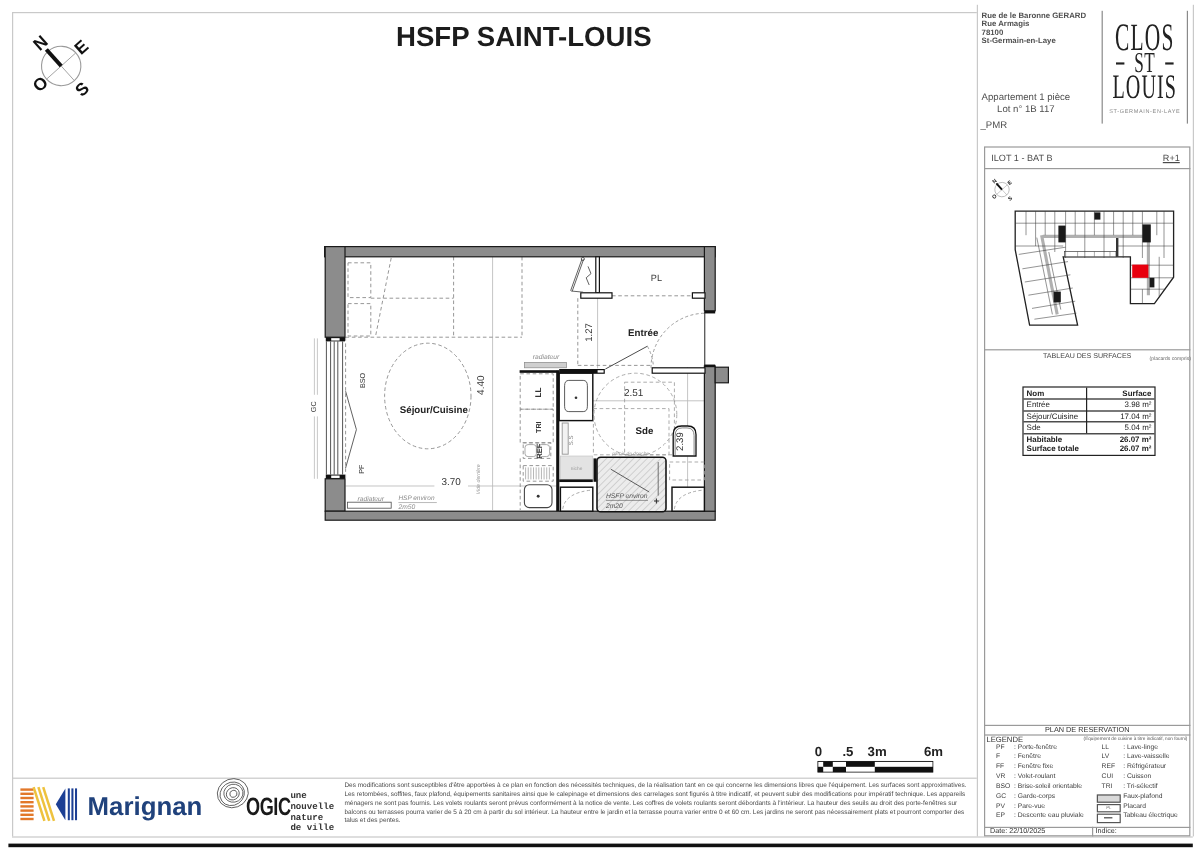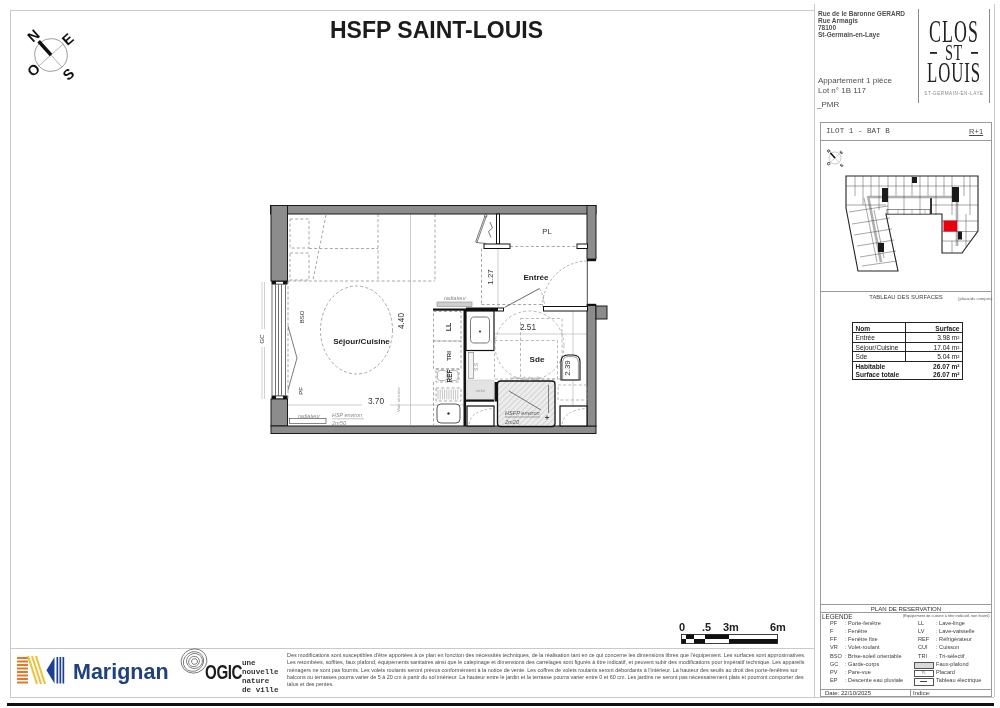--- a/index.html
+++ b/index.html
@@ -244,21 +244,21 @@
   <text transform="translate(319.5,178) rotate(-90)" text-anchor="middle" font-size="8" fill="#333">2.39</text>
 
   <rect x="310" y="216" width="27" height="20" fill="#fff" stroke="#111" stroke-width="1.2"></rect>
   <path d="M 312,234 Q 314,221 335,218.5" fill="none" stroke="#999" stroke-width="0.7" stroke-dasharray="2.5,2"></path>
 </svg>
 
 <div class="abs" style="left:818px;top:10px;font-size:6.5px;line-height:7px;font-weight:700;color:#4f4f4f;">
 Rue de le Baronne GERARD<br>Rue Armagis<br>78100<br>St-Germain-en-Laye
 </div>
 
-<div class="abs" style="left:818px;top:76px;font-size:8px;line-height:10px;color:#4f4f4f;">
+<div class="abs" style="left:818px;top:76px;font-size:8px;line-height:10px;color:#4f4f4f;text-align:center;">
 Appartement 1 pièce<br>Lot n° 1B 117
 </div>
 
 <div class="abs" style="left:817px;top:100px;font-size:8px;color:#4f4f4f;">_PMR</div>
 
 <div class="abs" style="left:918px;top:9px;width:1px;height:94px;background:#8a8a8a;"></div>
 <div class="abs" style="left:989px;top:9px;width:1px;height:94px;background:#8a8a8a;"></div>
 <svg class="abs" style="left:919px;top:9px;" width="70" height="95" viewBox="0 0 70 95">
   <g fill="#222" font-family="Liberation Serif" text-anchor="middle">
     <text transform="translate(35,32.5) scale(1.05,1.9)" font-size="17" letter-spacing="1">CLOS</text>
@@ -266,21 +266,21 @@
     <text transform="translate(35,73) scale(1.12,1.9)" font-size="15" letter-spacing="0.8">LOUIS</text>
   </g>
   <rect x="11" y="43" width="7" height="1.8" fill="#222"></rect>
   <rect x="52" y="43" width="7" height="1.8" fill="#222"></rect>
   <text x="35" y="85.5" text-anchor="middle" font-size="4.6" letter-spacing="0.55" fill="#888" font-family="Liberation Sans">ST-GERMAIN-EN-LAYE</text>
 </svg>
 
 <div class="abs" style="left:820px;top:122px;width:172px;height:575px;border:1px solid #9a9a9a;box-sizing:border-box;"></div>
 
 <div class="abs" style="left:820px;top:139.5px;width:172px;height:1px;background:#9a9a9a;"></div>
-<div class="abs" style="left:826px;top:127px;font-size:7.6px;color:#4a4a4a;font-family:Liberation Mono, monospace;">ILOT 1 - BAT B</div>
+<div class="abs" style="left:826px;top:127px;font-size:7.6px;color:#4a4a4a;">ILOT 1 - BAT B</div>
 <div class="abs" style="left:969px;top:127px;font-size:7.6px;color:#4a4a4a;text-decoration:underline;">R+1</div>
 
 <svg class="abs" style="left:820px;top:141px;" width="172" height="150" viewBox="0 0 172 150">
 
   <g transform="translate(15,17) rotate(-42)">
     <circle cx="0" cy="0" r="6" fill="none" stroke="#999" stroke-width="0.5"></circle>
     <line x1="-6" y1="0" x2="6" y2="0" stroke="#999" stroke-width="0.4"></line>
     <line x1="0" y1="-6" x2="0" y2="6" stroke="#999" stroke-width="0.4"></line>
     <line x1="0" y1="0" x2="0" y2="-7" stroke="#111" stroke-width="1.6"></line>
     <text x="0" y="-8" text-anchor="middle" font-size="4.5" font-weight="700" fill="#111" font-family="Liberation Sans">N</text>

